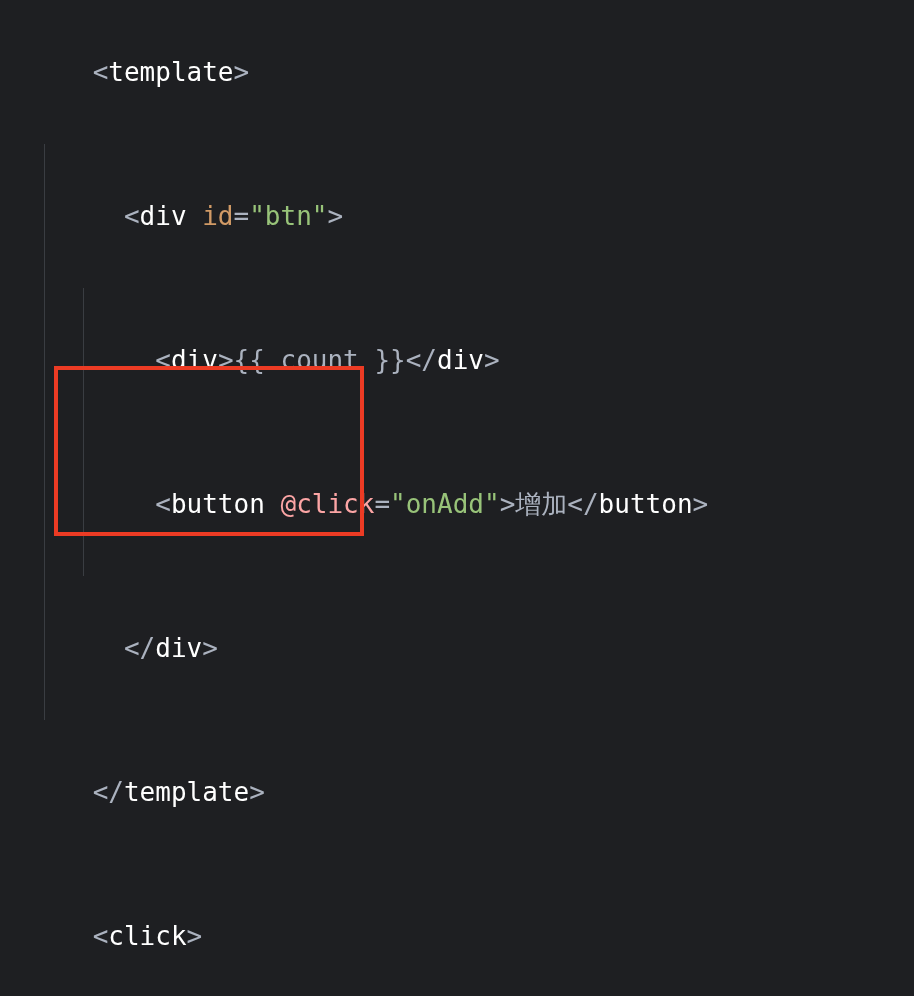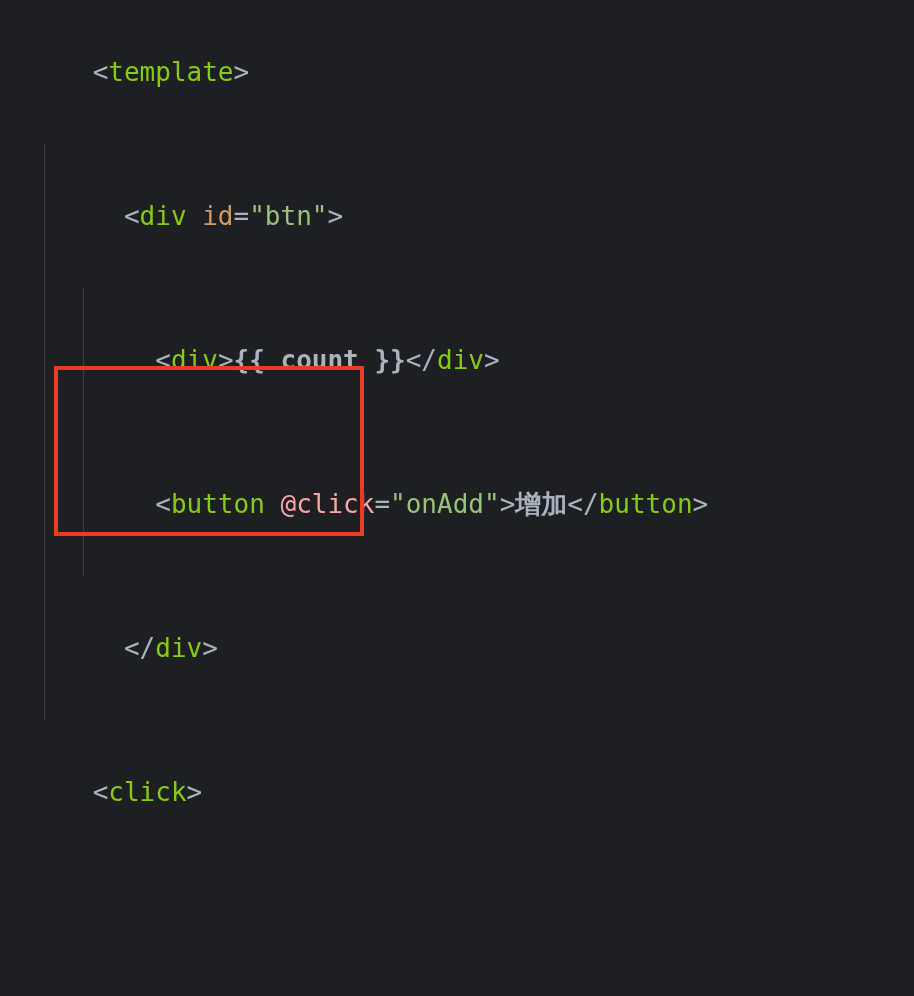--- a/index.html
+++ b/index.html
@@ -27,25 +27,25 @@
     top: 0;
     bottom: 0;
     width: 1px;
     background: #3a3d42;
   }
   .g1 { left: 44px; }   
   .g2 { left: 83px; }  
 
   
   .punct   { color: #abb2bf; }
-  .tag     { color: #84cc16; }
+  .tag     { color: #ffffff; }
   .attr    { color: #d19a66; text-align: right; }
   .dir     { color: #fca5a5; }  
   .str     { color: #98c379; }
-  .txt     { color: #abb2bf; font-weight: bold; }
+  .txt     { color: #abb2bf; }
 
   
   .red-box {
     position: absolute;
     border: 4px solid #ec3b24;
     pointer-events: none;
     left: 54px;
     top: 366px;
     width: 310px;
     height: 170px;
@@ -69,20 +69,23 @@
   </div>
 
   <div class="line">
     <span class="guide g1"></span><span class="guide g2"></span>    <span class="punct">&lt;</span><span class="tag">button</span> <span class="dir">@click</span><span class="punct">=</span><span class="str">"onAdd"</span><span class="punct">&gt;</span><span class="txt">增加</span><span class="punct">&lt;/</span><span class="tag">button</span><span class="punct">&gt;</span>
   </div>
 
   <div class="line">
     <span class="guide g1"></span>  <span class="punct">&lt;/</span><span class="tag">div</span><span class="punct">&gt;</span>
   </div>
 
+  <div class="line">
+    <span class="punct">&lt;/</span><span class="tag">template</span><span class="punct">&gt;</span>
+  </div>
 
   <div class="line">
     <span class="punct">&lt;</span><span class="tag">click</span><span class="punct">&gt;</span>
   </div>
 
   <div class="red-box"></div>
 
 </div>
 
 </body></html>

